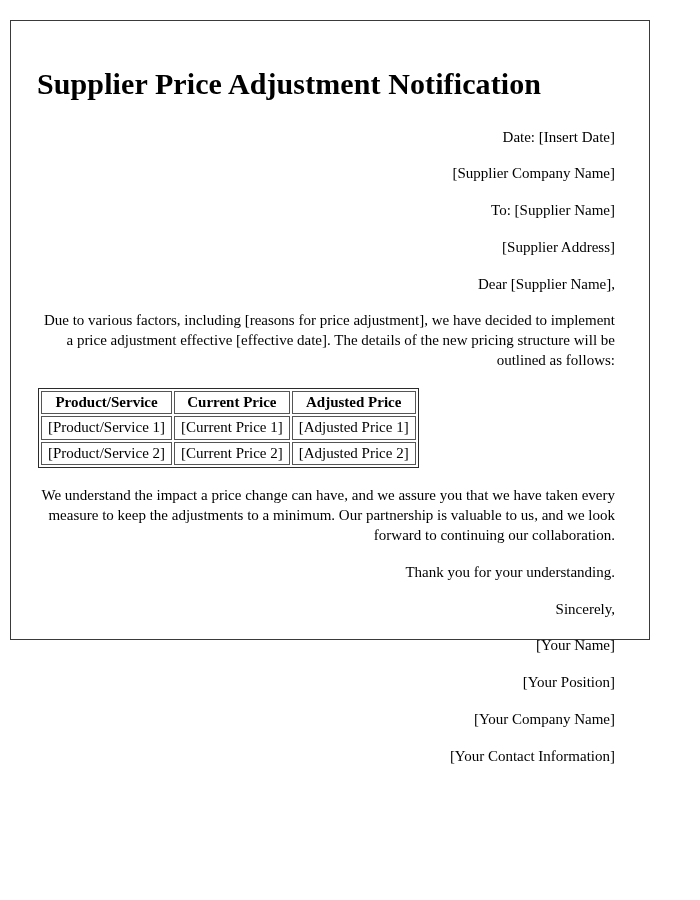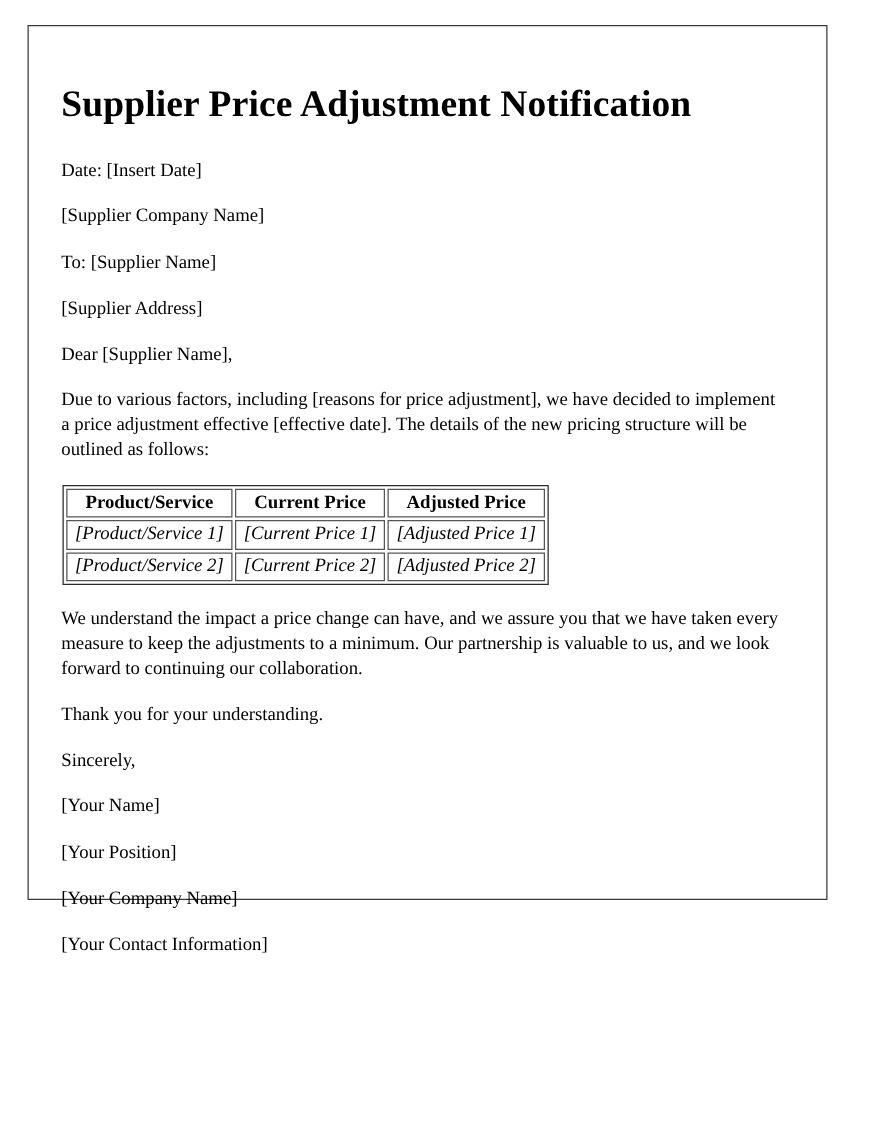--- a/index.html
+++ b/index.html
@@ -9,24 +9,24 @@
   body {
     width: 700px;
     height: 900px;
     background: #ffffff;
     font-family: "Liberation Serif", "DejaVu Serif", serif;
     color: #000000;
     overflow: hidden;
   }
   .page-frame {
     position: absolute;
-    left: 22px;
+    left: 10px;
     top: 20px;
     width: 640px;
-    height: 700px;
+    height: 620px;
     border: 1px solid #3a3a3a;
     background: #ffffff;
     box-sizing: border-box;
   }
   .page-inner {
     padding: 26px 26px 0 26px;
     box-sizing: border-box;
     height: 100%;
   }
   .doc-title {
@@ -35,21 +35,21 @@
     font-weight: bold;
     line-height: 1.15;
     margin: 20px 0 26px 0;
     letter-spacing: 0.1px;
   }
   .para {
     font-size: 15px;
     line-height: 1.32;
     margin: 0 0 17px 0;
     max-width: 578px;
-    text-align: left;
+    text-align: right;
   }
   .price-table {
     border-collapse: separate;
     border-spacing: 2px;
     border: 1px solid #2b2b2b;
     margin: 0 16px 18px 1px;
     background: #ffffff;
   }
   .price-table th,
   .price-table td {
@@ -60,21 +60,20 @@
     white-space: nowrap;
     background: #ffffff;
   }
   .price-table th {
     font-weight: bold;
     text-align: center;
   }
   .price-table td {
     font-weight: normal;
     text-align: left;
-    font-style: italic;
   }
 </style>
 </head>
 <body>
 
 <div class="page-frame">
   <div class="page-inner">
 
     <h1 class="doc-title">Supplier Price Adjustment Notification</h1>
 

